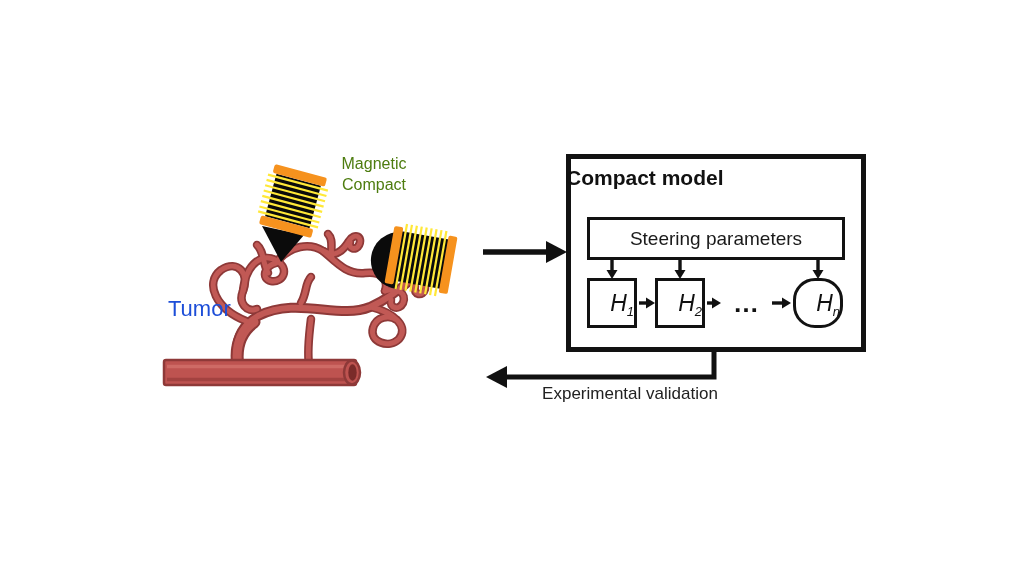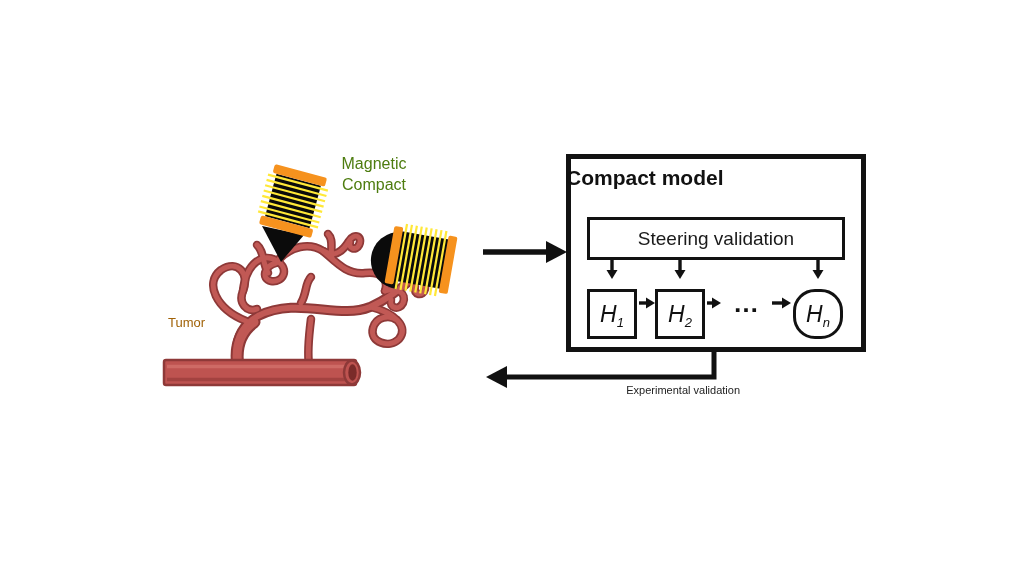--- a/index.html
+++ b/index.html
@@ -8,35 +8,35 @@
     font-family:"Liberation Sans", sans-serif;color:#1a1a1a;
   }
   .abs{position:absolute;}
   svg.art{position:absolute;left:0;top:0;width:1024px;height:576px;}
 
   
   .box{position:absolute;box-sizing:border-box;border:3px solid #121212;background:#ffffff;
        display:flex;align-items:center;justify-content:center;}
   .box-outer{left:566px;top:154px;width:300px;height:198px;border-width:5px;background:transparent;}
   .box-steering{left:587px;top:217px;width:258px;height:43px;font-size:19px;color:#1a1a1a;}
-  .box-h{width:50px;height:50px;top:289px;}
+  .box-h{width:50px;height:50px;top:278px;justify-content:flex-end;}
   .box-h1{left:587px;} .box-h2{left:655px;} .box-hn{left:793px;border-radius:22px;}
   .hlabel{font-style:italic;font-size:23px;color:#111;line-height:1;}
   .hlabel sub{font-size:13px;line-height:0;vertical-align:-5px;}
 
   .model-title{left:566px;top:166px;width:300px;
                font-size:21px;font-weight:bold;color:#111;}
   .ellipsis{left:723px;top:285px;width:48px;height:36px;display:flex;align-items:center;
             justify-content:center;font-size:26px;font-weight:bold;color:#111;letter-spacing:2px;}
 
   .label-setup{left:316px;top:153px;width:116px;text-align:center;font-size:16px;
                line-height:21px;color:#4d7c0f;}
   .label-setup span{display:block;}
-  .label-tumor{left:168px;top:315px;width:70px;font-size:13px;color:#a16207;}
-  .label-validation{left:520px;top:384px;width:220px;text-align:right;font-size:11px;color:#222;}
+  .label-tumor{left:168px;top:296px;width:70px;font-size:22px;color:#1d4ed8;}
+  .label-validation{left:520px;top:384px;width:220px;text-align:center;font-size:17px;color:#222;}
 </style>
 </head>
 <body>
 
 <div class="canvas">
 
   <svg class="art" viewBox="0 0 1024 576">
     <defs>
       <path id="vb" d="M238,367 C235,348 240,332 254,322"></path>
       <path id="v1" d="M238,368 C233,342 240,326 258,316 C298,296 338,320 370,307 C386,300 396,292 407,283"></path>
@@ -155,21 +155,21 @@
       <polygon points="712,297.5 712,308.5 721,303" stroke="none"></polygon>
       <line x1="772" y1="303" x2="782" y2="303" stroke-width="3.4"></line>
       <polygon points="782,297.5 782,308.5 791,303" stroke="none"></polygon>
     </g>
   </svg>
 
   <div class="box box-outer abs"></div>
   <div class="abs model-title">Compact model</div>
 
   <div class="box box-steering">
-    <span>Steering validation</span>
+    <span>Steering parameters</span>
   </div>
 
   <div class="box box-h box-h1">
     <span class="hlabel"><span>H</span><sub>1</sub></span>
   </div>
   <div class="box box-h box-h2">
     <span class="hlabel"><span>H</span><sub>2</sub></span>
   </div>
   <div class="abs ellipsis">…</div>
   <div class="box box-h box-hn">

